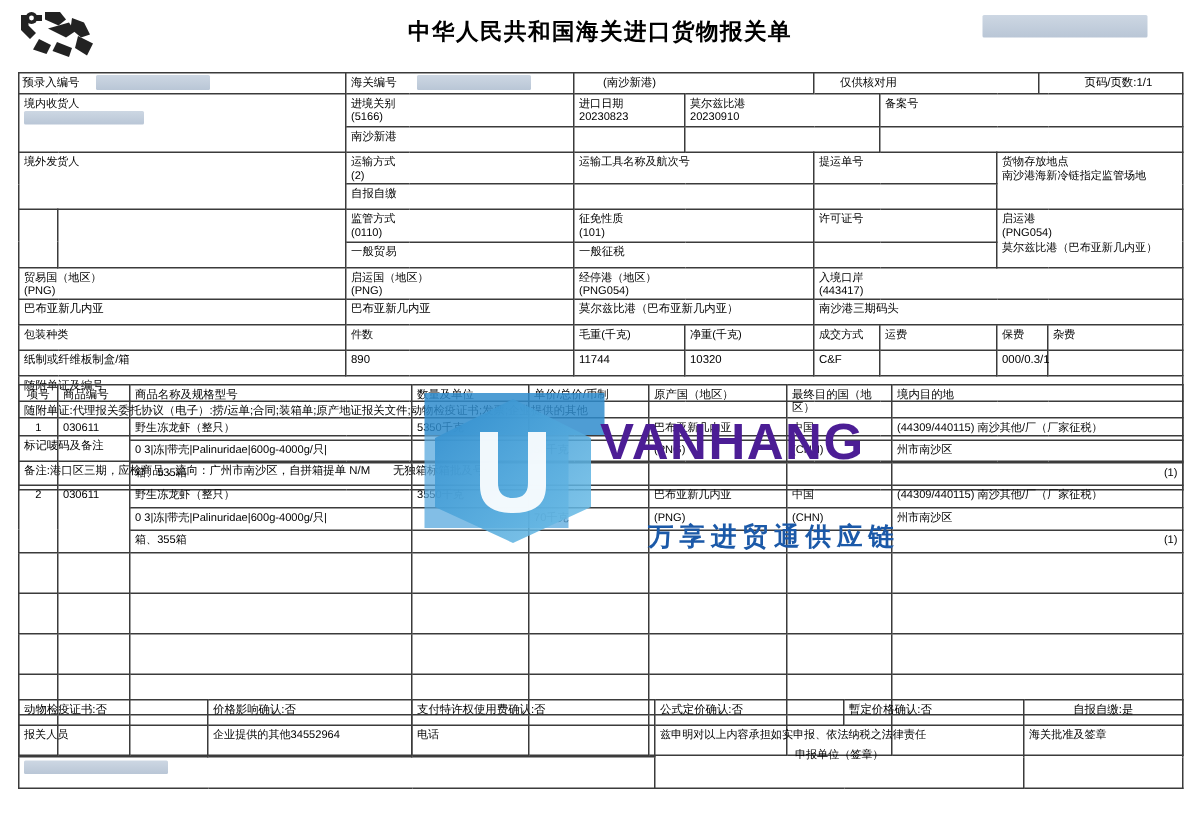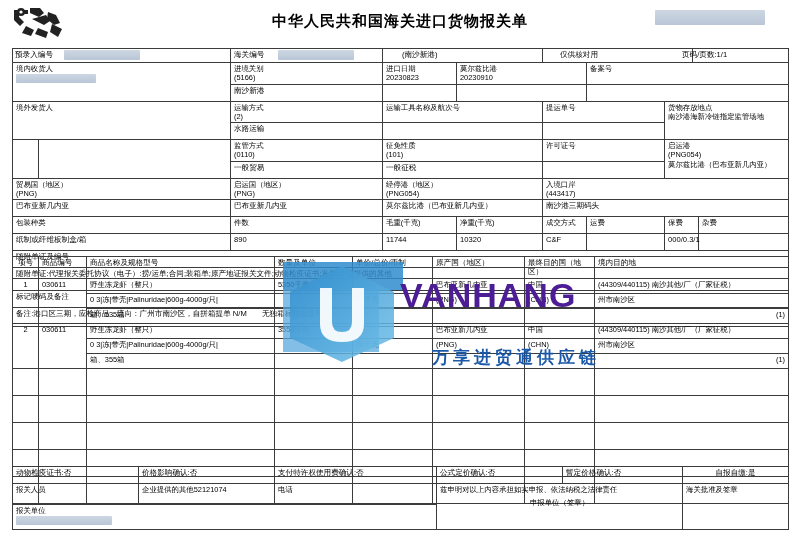--- a/index.html
+++ b/index.html
@@ -127,21 +127,21 @@
     <div class="cell" style="left:3px;">预录入编号</div>
     <span class="redact" style="position:absolute;left:52px;top:2px;width:76px;height:10px;"></span>
     <div class="sep" style="left:218px;"></div>
     <div class="cell" style="left:222px;">海关编号</div>
     <span class="redact" style="position:absolute;left:266px;top:2px;width:76px;height:10px;"></span>
     <div class="sep" style="left:370px;"></div>
     <div class="cell" style="left:390px;">(南沙新港)</div>
     <div class="sep" style="left:530px;"></div>
     <div class="cell" style="left:548px;">仅供核对用</div>
     <div class="sep" style="left:680px;"></div>
-    <div class="cell" style="left:670px;">页码/页数:1/1</div>
+    <div class="cell" style="left:711px;">页码/页数:1/1</div>
     <div class="sep" style="left:776px;"></div>
   </div>
 
   <table class="tbl" id="grid">
     <colgroup>
       <col style="width:26px">
         <col style="width:192px">
       <col style="width:42px">
         <col style="width:110px">
       <col style="width:74px">
@@ -197,21 +197,21 @@
       <td colspan="2" class="blk">
         <span class="l">提运单号</span>
       </td>
       <td colspan="2" rowspan="2" class="blk">
         <span class="l">货物存放地点</span>
         <span class="v">南沙港海新冷链指定监管场地</span>
       </td>
     </tr>
     <tr>
       <td colspan="2" style="border-top:none;">
-        <span>水路运输</span>
+        <span>自报自缴</span>
       </td>
       <td colspan="2" style="border-top:none;"></td>
       <td colspan="2" style="border-top:none;"></td>
     </tr>
 
     <tr>
       <td rowspan="2" class="blk"></td>
       <td rowspan="2" class="blk"></td>
       <td colspan="2" class="blk">
         <span class="l">监管方式</span>
@@ -555,36 +555,35 @@
       <td>支付特许权使用费确认:否</td>
       <td>公式定价确认:否</td>
       <td>暫定价格确认:否</td>
       <td class="ctr">自报自缴:是</td>
     </tr>
     <tr>
       <td style="height:18px;" class="blk">
         <span class="l">报关人员</span>
       </td>
       <td class="blk">
-        <span class="l"><span>企业提供的其他</span><span>52121074</span></span>
+        <span class="l"><span>企业提供的其他</span><span>34552964</span></span>
       </td>
       <td class="blk">
         <span class="l">电话</span>
       </td>
       <td colspan="2" rowspan="2" class="blk">
         <span class="l">兹申明对以上内容承担如实申报、依法纳税之法律责任</span>
         <span class="l ctr" style="margin-top:4px;">申报单位（签章）</span>
       </td>
       <td rowspan="2" class="blk">
         <span class="l">海关批准及签章</span>
       </td>
     </tr>
     <tr>
       <td colspan="3" style="height:18px;" class="blk">
-        <span class="l">报关单位</span>
         <span class="redact" style="width:96px;height:9px;margin-top:1px;"></span>
       </td>
     </tr>
   </tbody>
     </table>
 
   <div class="blue-bar"></div>
   <div class="blue-bar2"></div>
   <div class="wm">
     <div class="hexwrap">

